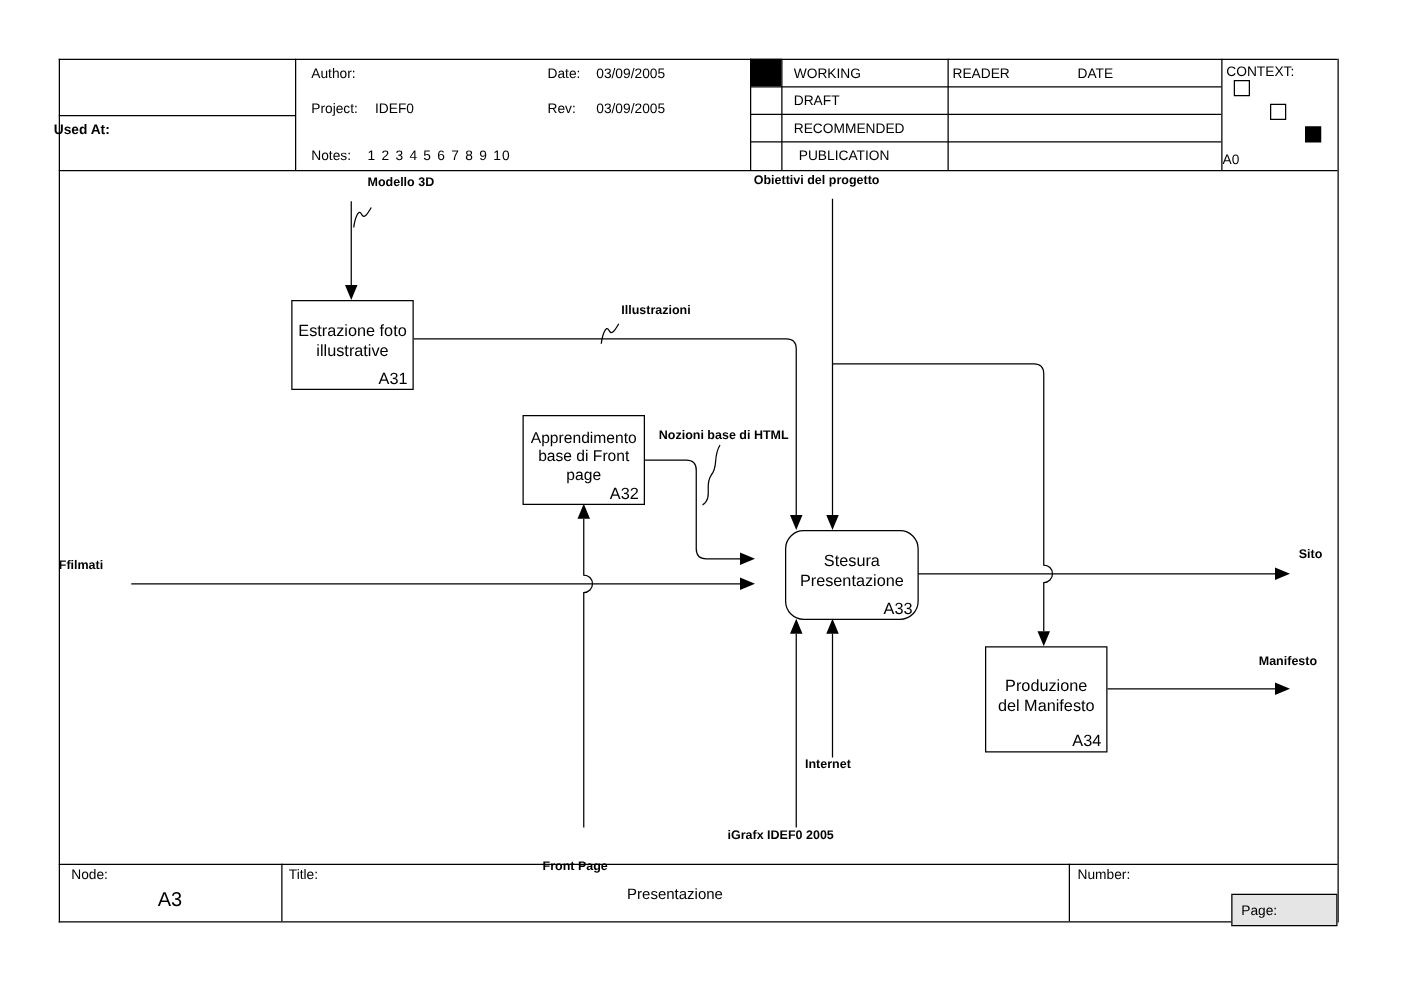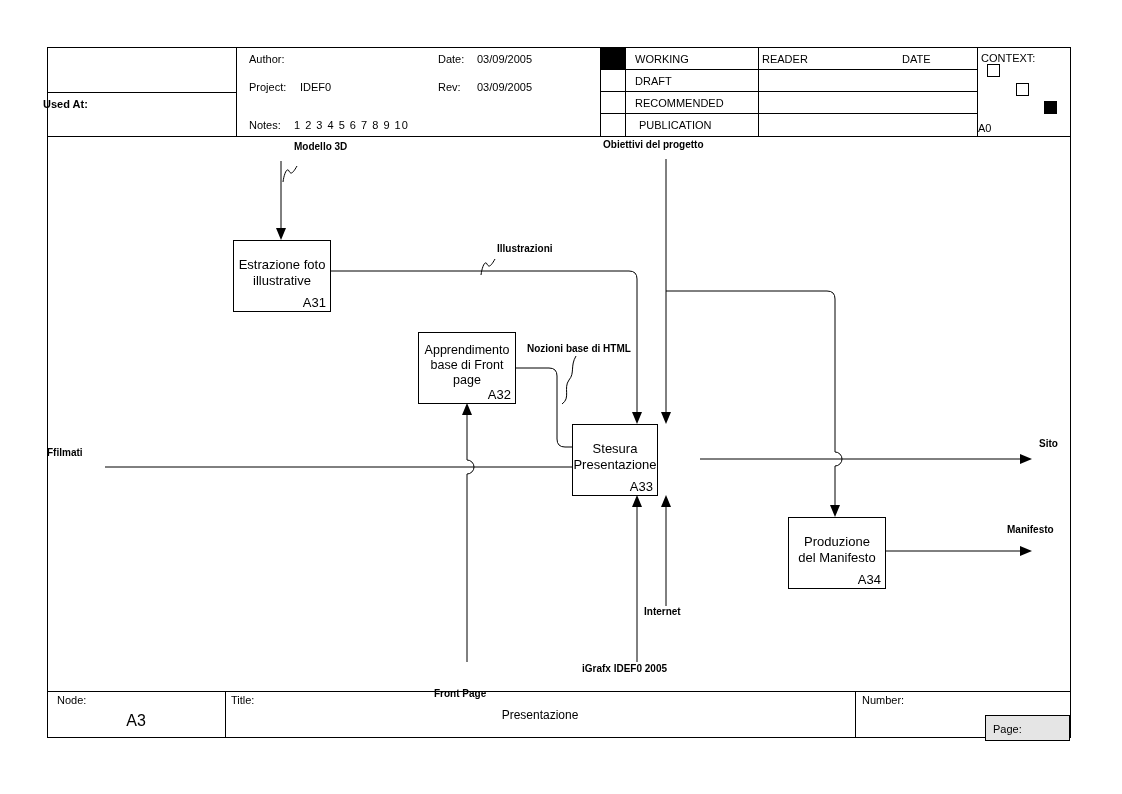--- a/index.html
+++ b/index.html
@@ -59,21 +59,21 @@
   <div class="hdr" style="left:249px;top:119px;">Notes:</div>
   <div class="hdr" style="left:294px;top:119px;letter-spacing:1px;">1 2 3 4 5 6 7 8 9 10</div>
 
   <div class="sq fill" style="left:600px;top:47px;width:25px;height:22px;"></div>
   <div class="hdr" style="left:635px;top:53px;">WORKING</div>
   <div class="hdr" style="left:635px;top:75px;">DRAFT</div>
   <div class="hdr" style="left:635px;top:97px;">RECOMMENDED</div>
   <div class="hdr" style="left:639px;top:119px;">PUBLICATION</div>
 
   <div class="hdr" style="left:762px;top:53px;">READER</div>
-  <div class="hdr" style="left:890px;top:53px;padding-left:12px;">DATE</div>
+  <div class="hdr" style="left:850px;top:53px;padding-left:12px;">DATE</div>
 
   <div class="hdr" style="left:981px;top:52px;">CONTEXT:</div>
   <div class="sq empty" style="left:987px;top:64px;width:13px;height:13px;"></div>
   <div class="sq empty" style="left:1016px;top:83px;width:13px;height:13px;"></div>
   <div class="sq fill" style="left:1044px;top:101px;width:13px;height:13px;"></div>
   <div class="hdr" style="left:978px;top:122px;">A0</div>
 
   <svg class="wires" width="1122" height="794" viewBox="0 0 1122 794">
 
     <path class="wire" d="M281,161 V228"></path>
@@ -117,26 +117,26 @@
     <div class="btxt">Estrazione foto
 illustrative</div>
     <div class="bcode">A31</div>
   </div>
   <div class="fbox" style="left:418px;top:332px;width:98px;height:72px;font-size:12.5px;line-height:15px;">
     <div class="btxt">Apprendimento
 base di Front
 page</div>
     <div class="bcode">A32</div>
   </div>
-  <div class="fbox" style="left:572px;top:424px;width:86px;height:72px;">
+  <div class="fbox" style="left:628px;top:424px;width:107px;height:72px;border-radius:15px;">
     <div class="btxt">Stesura
 Presentazione</div>
     <div class="bcode">A33</div>
   </div>
-  <div class="fbox" style="left:788px;top:517px;width:98px;height:72px;">
+  <div class="fbox" style="left:788px;top:517px;width:98px;height:85px;">
     <div class="btxt">Produzione
 del Manifesto</div>
     <div class="bcode">A34</div>
   </div>
 
   <div class="lbl" style="left:294px;top:141px;">Modello 3D</div>
   <div class="lbl" style="left:603px;top:139px;">Obiettivi del progetto</div>
   <div class="lbl" style="left:464px;top:243px;padding-left:33px;">Illustrazioni</div>
   <div class="lbl" style="left:527px;top:343px;">Nozioni base di HTML</div>
   <div class="lbl" style="left:47px;top:447px;">Ffilmati</div>

